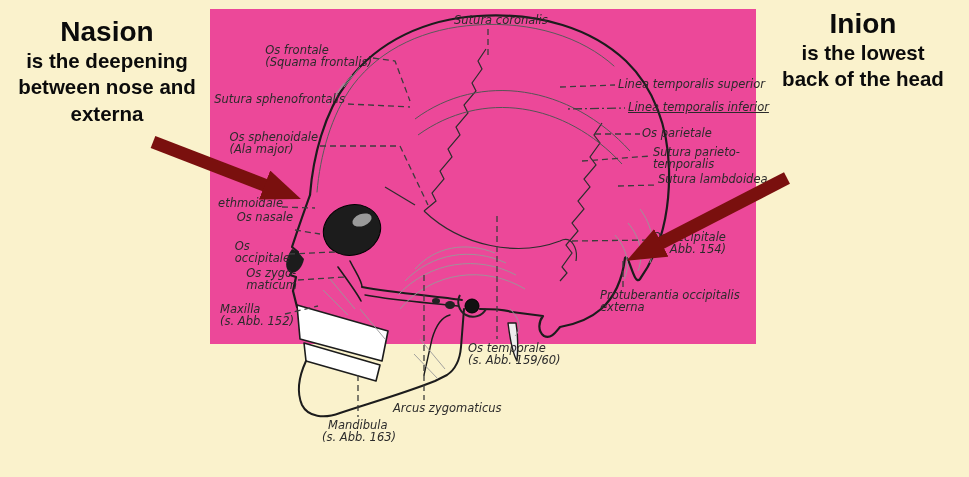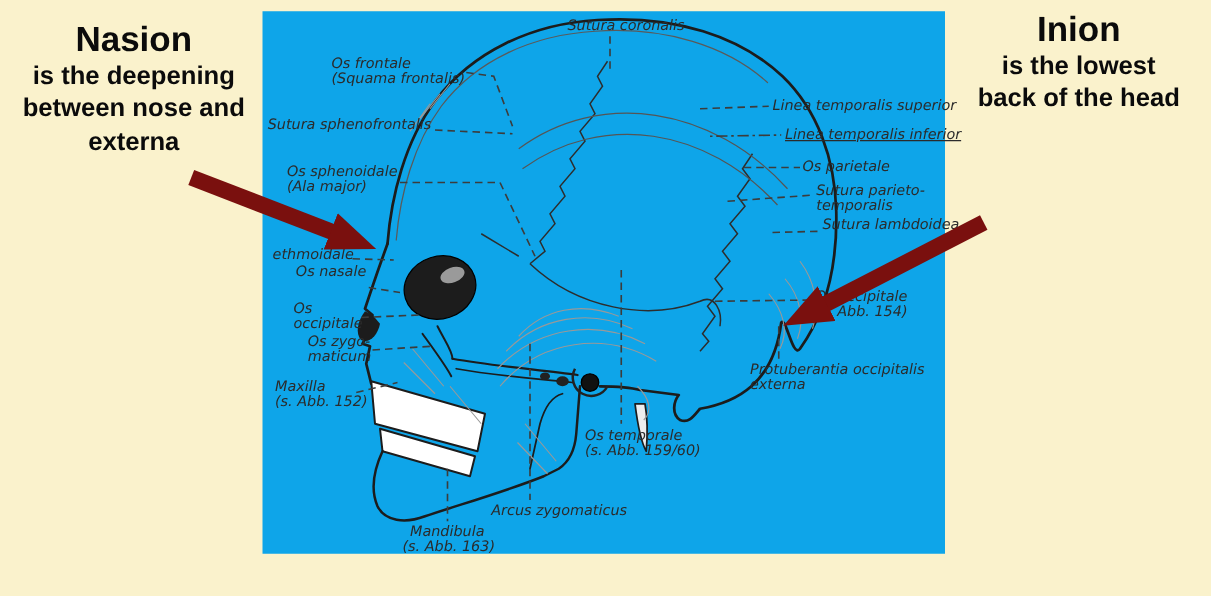--- a/index.html
+++ b/index.html
@@ -7,22 +7,22 @@
     width:969px;height:477px;position:relative;overflow:hidden;
     background:#FAF2CC;
     font-family:"Liberation Sans",sans-serif;
   }
   
   .note{position:absolute;text-align:center;color:#0b0b0b;font-weight:bold;}
   .note .title{font-size:28px;line-height:1.15;}
   .note .line{font-size:20.5px;line-height:1.28;}
   
   .figure{
-    position:absolute;left:210px;top:9px;width:546px;height:434px;
-    background:#0ea5e9;
+    position:absolute;left:210px;top:9px;width:546px;height:335px;
+    background:#ec4899;
   }
   .figure svg{position:absolute;left:0;top:0;}
   
   .lbl{
     position:absolute;font-family:"DejaVu Sans",sans-serif;font-style:italic;
     font-size:11.5px;line-height:1.08;color:#2b2b2b;white-space:nowrap;
   }
   .lbl.r{text-align:left;}
   .lbl.c{text-align:center;}
   

